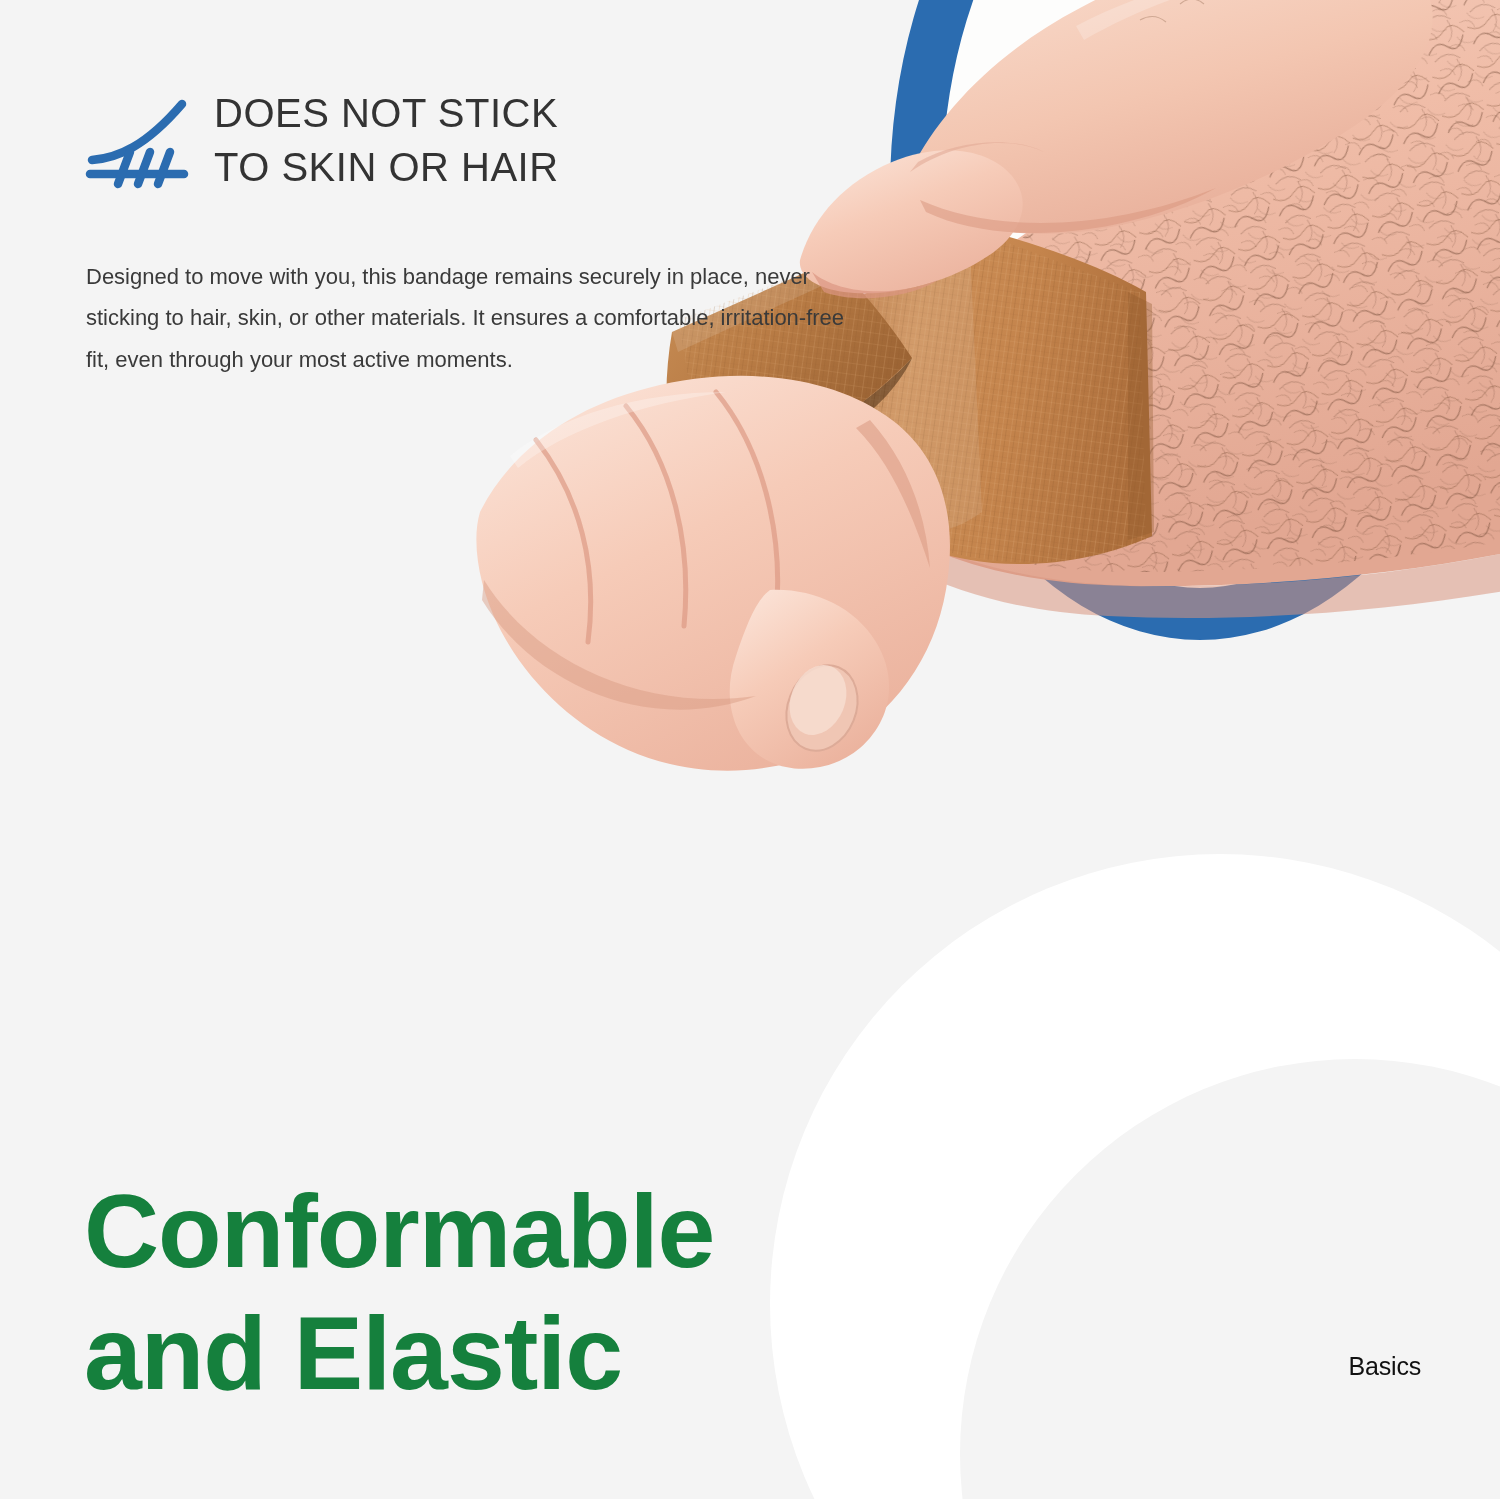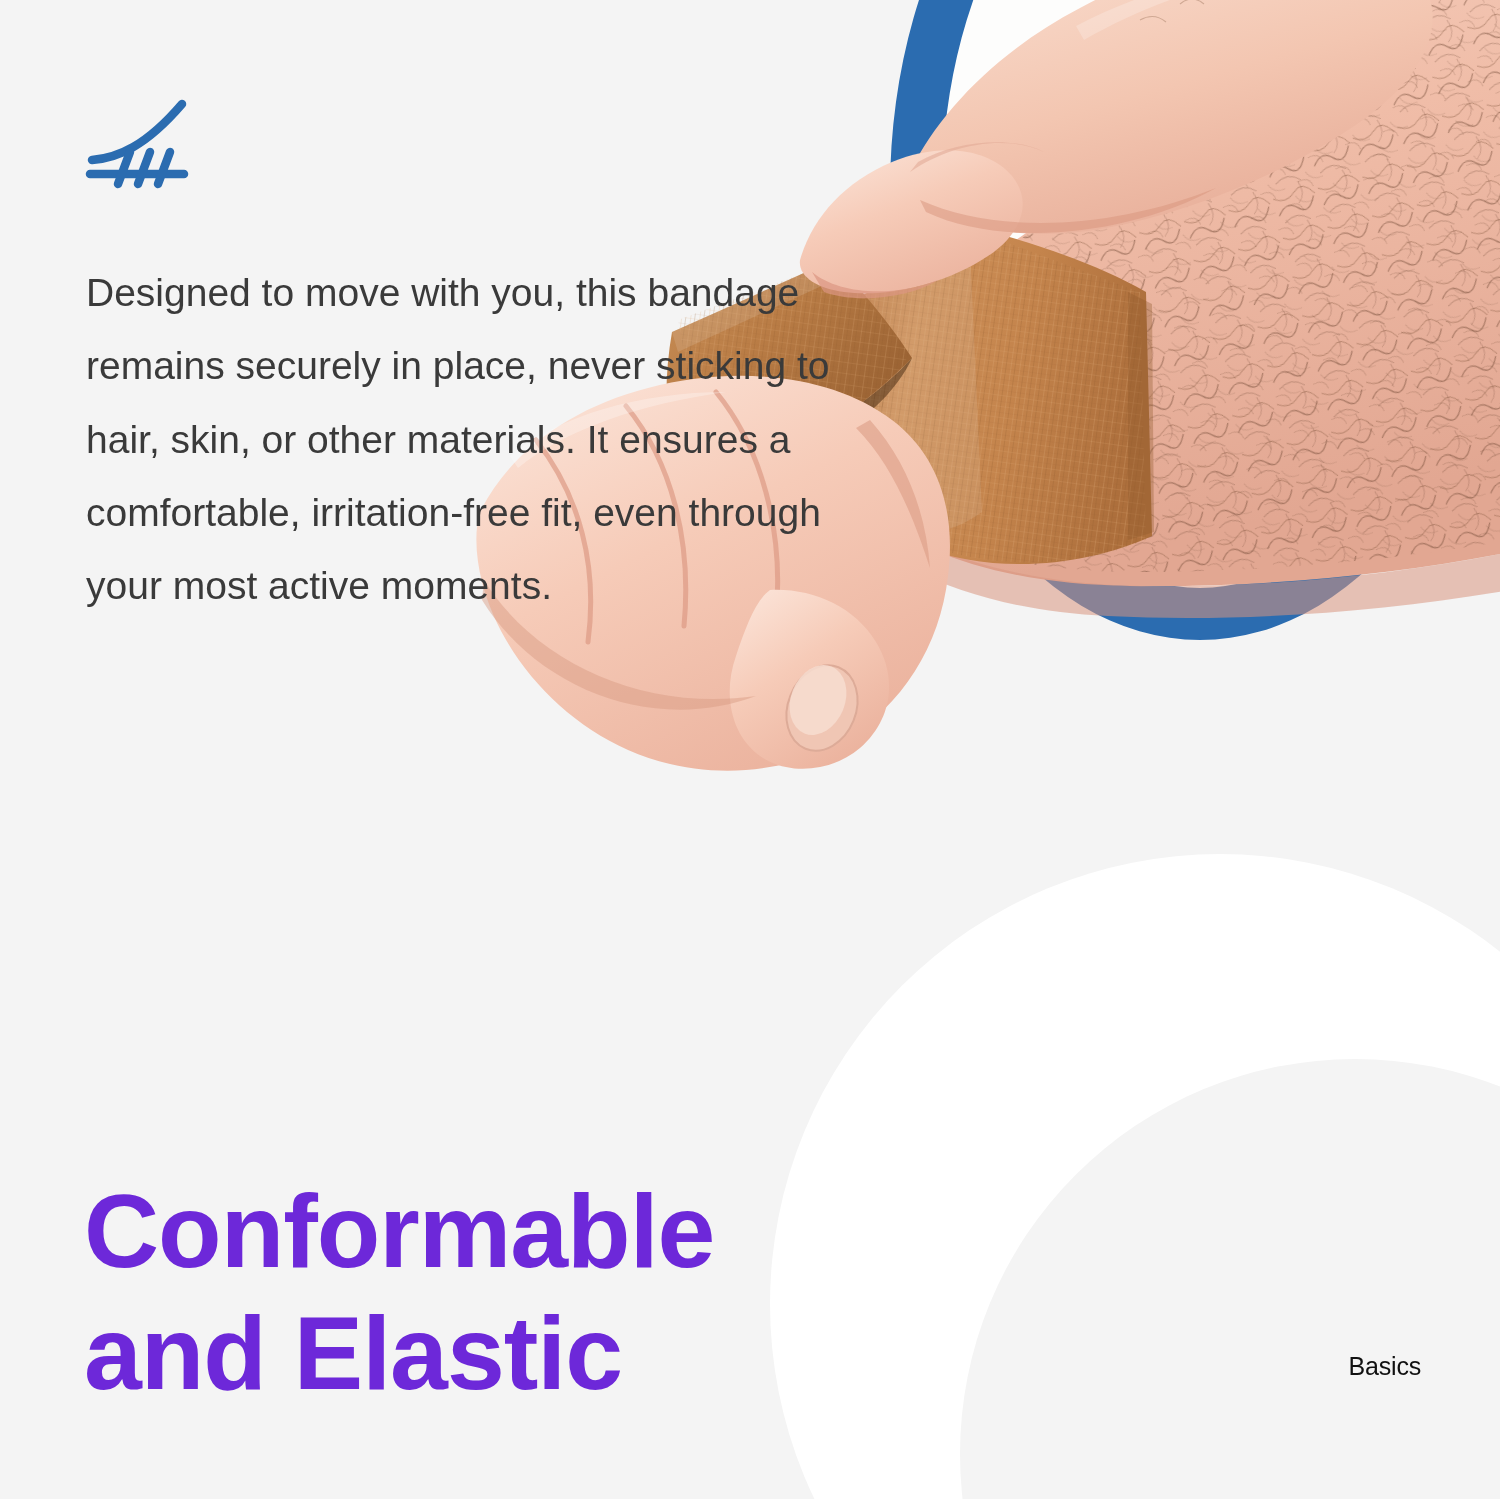--- a/index.html
+++ b/index.html
@@ -90,36 +90,36 @@
     margin: 0;
     white-space: pre-line;
   }
 
   .feature-body {
     position: absolute;
     left: 86px;
     top: 256px;
     width: 760px;
     margin: 0;
-    font-size: 39px;
+    font-size: 22px;
     line-height: 1.88;
     color: #3a3a3a;
     font-weight: 300;
   }
 
   .headline {
     position: absolute;
     left: 84px;
     bottom: 84px;
     width: 880px;
     margin: 0;
     font-size: 104px;
     line-height: 1.18;
     font-weight: 700;
-    color: #6d28d9;
+    color: #15803d;
     letter-spacing: -1px;
     white-space: pre-line;
   }
 
   
   .logo {
     position: absolute;
     left: 1163px;
     top: 1348px;
     width: 262px;
@@ -342,20 +342,22 @@
 
         <path d="M8 66 C 34 64, 62 52, 98 10"></path>
 
         <path d="M6 80 H 100"></path>
 
         <path d="M34 90 L 46 58"></path>
         <path d="M54 90 L 66 58"></path>
         <path d="M74 90 L 86 58"></path>
       </g>
     </svg>
+    <h2 class="feature-title">DOES NOT STICK
+TO SKIN OR HAIR</h2>
   </div>
 
   <p class="feature-body">Designed to move with you, this bandage remains securely in place, never sticking to hair, skin, or other materials. It ensures a comfortable, irritation-free fit, even through your most active moments.</p>
 
   <h1 class="headline">Conformable
 and Elastic</h1>
 
   <div class="logo">
     <span class="logo-sub">Basics</span>
   </div>

